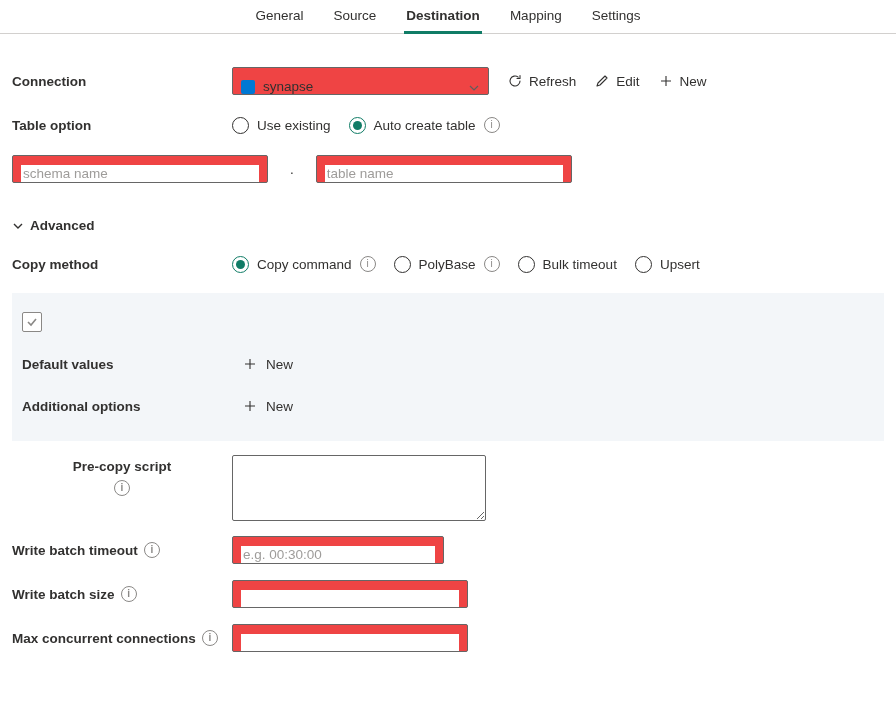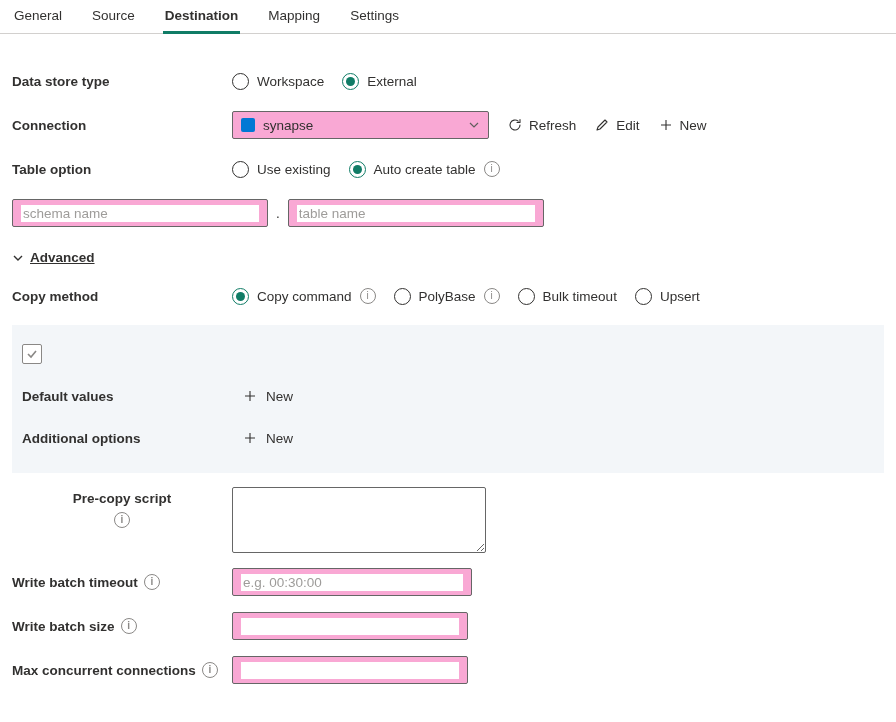--- a/index.html
+++ b/index.html
@@ -8,92 +8,79 @@
     --border:#8a8886;
     --border-light:#d2d0ce;
     --accent:#107c66;
     --link:#323130;
     --bg:#ffffff;
     --panel:#f3f6f9;
   }
   html,body{margin:0;padding:0;background:var(--bg);font-family:"Segoe UI","Segoe UI Web",Arial,sans-serif;color:var(--text);font-size:13.5px;}
   .page{width:896px;}
   
-  .tabs{display:flex;gap:26px;padding:8px 12px 0 12px;border-bottom:1px solid var(--border-light);}
+  .tabs{display:flex;gap:26px;padding:8px 12px 0 12px;border-bottom:1px solid var(--border-light);justify-content:center;}
   .tab{padding:0 2px 8px 2px;color:var(--text);cursor:pointer;user-select:none;}
   .tab.active{font-weight:600;border-bottom:3px solid var(--accent);margin-bottom:-1px;}
   
   .form{padding:18px 12px 30px 12px;}
   .row{display:flex;align-items:center;min-height:30px;margin:14px 0;}
   .row.tall{align-items:flex-start;}
   .label{width:220px;flex:0 0 220px;font-weight:600;color:var(--text);display:flex;align-items:center;gap:6px;}
   .controls{flex:1;display:flex;align-items:center;gap:18px;flex-wrap:wrap;}
   
   .radio{display:inline-flex;align-items:center;gap:8px;cursor:pointer;}
   .radio .bullet{width:17px;height:17px;border:1px solid var(--text);border-radius:50%;display:inline-flex;align-items:center;justify-content:center;box-sizing:border-box;}
   .radio.selected .bullet{border-color:var(--accent);}
   .radio.selected .bullet::after{content:"";width:9px;height:9px;border-radius:50%;background:var(--accent);}
   
-  .select, .input{display:flex;align-items:center;border:1px solid #666;border-radius:2px;background:#f9a8d4;height:28px;box-sizing:border-box;}
+  .select, .input{display:flex;align-items:flex-end;border:1px solid #666;border-radius:2px;background:#ef4444;height:28px;box-sizing:border-box;}
   .select{width:257px;justify-content:space-between;padding:0 8px;cursor:pointer;}
   .select .left{display:flex;align-items:center;gap:8px;overflow:hidden;white-space:nowrap;}
   .sq{width:14px;height:14px;border-radius:2px;display:inline-block;}
   .sq.blue{background:#0078d4;}
   .sq.teal{background:#00a2ad;}
   .caret svg{display:block;}
   .input{width:256px;padding:0 8px;}
   .input input{border:none;outline:none;width:100%;font:inherit;color:var(--text);}
   .input input::placeholder{color:#9e9c9a;}
   textarea.ta{width:236px;height:52px;border:1px solid #666;border-radius:2px;font:inherit;padding:6px 8px;resize:both;}
   
   .act{display:inline-flex;align-items:center;gap:6px;color:var(--link);cursor:pointer;}
   .act svg{stroke:var(--text);}
   .dot{display:inline-block;color:var(--text);margin:0 6px;}
   
   .info{width:14px;height:14px;display:inline-flex;align-items:center;justify-content:center;border:1px solid #8a8886;border-radius:50%;font-size:10px;line-height:1;color:#8a8886;cursor:default;}
   
-  .adv{display:inline-flex;align-items:center;gap:6px;font-weight:600;cursor:pointer;margin:8px 0 2px 0;text-decoration:underline;}
+  .adv{display:inline-flex;align-items:center;gap:6px;font-weight:600;cursor:pointer;margin:20px 0 2px 0;}
   .chev{display:inline-flex;}
   
   .panel{background:var(--panel);padding:4px 10px 10px 10px;margin-top:6px;}
   .panel .prow{display:flex;align-items:center;min-height:34px;margin:8px 0;}
   .panel .plabel{width:220px;flex:0 0 220px;font-weight:600;}
   .cbx{width:18px;height:18px;border:1px solid #8a8886;border-radius:2px;display:inline-flex;align-items:center;justify-content:center;background:#fff;}
   .cbx svg{display:block;}
   .newbtn{display:inline-flex;align-items:center;gap:8px;cursor:pointer;color:var(--text);}
-  .controls-inline{display:flex;align-items:center;gap:2px;border-radius:12px;}
+  .controls-inline{display:flex;align-items:center;gap:16px;border-radius:12px;}
 </style>
 </head>
 <body>
 <div class="page">
 
 <div class="tabs">
   <div class="tab">General</div>
   <div class="tab">Source</div>
   <div class="tab active">Destination</div>
   <div class="tab">Mapping</div>
   <div class="tab">Settings</div>
 </div>
 
 <div class="form">
 
   
-  <div class="row">
-    <div class="label">Data store type</div>
-    <div class="controls">
-      <span class="radio">
-        <span class="bullet"></span>
-            <span>Workspace</span>
-      </span>
-      <span class="radio selected">
-        <span class="bullet"></span>
-            <span>External</span>
-      </span>
-    </div>
-  </div>
 
   
   <div class="row">
     <div class="label">Connection</div>
     <div class="controls">
       <div class="select">
         <span class="left">
               <span class="sq blue"></span>
               <span>synapse</span>
             </span>
@@ -230,21 +217,21 @@
     </div>
   </div>
 
   
   <div class="row">
     <div class="label">
       <span>Write batch timeout</span>
       <span class="info">i</span>
     </div>
     <div class="controls">
-      <div class="input" style="width:240px;">
+      <div class="input" style="width:212px;">
         <input placeholder="e.g. 00:30:00" style="">
       </div>
     </div>
   </div>
 
   
   <div class="row">
     <div class="label">
       <span>Write batch size</span>
       <span class="info">i</span>

